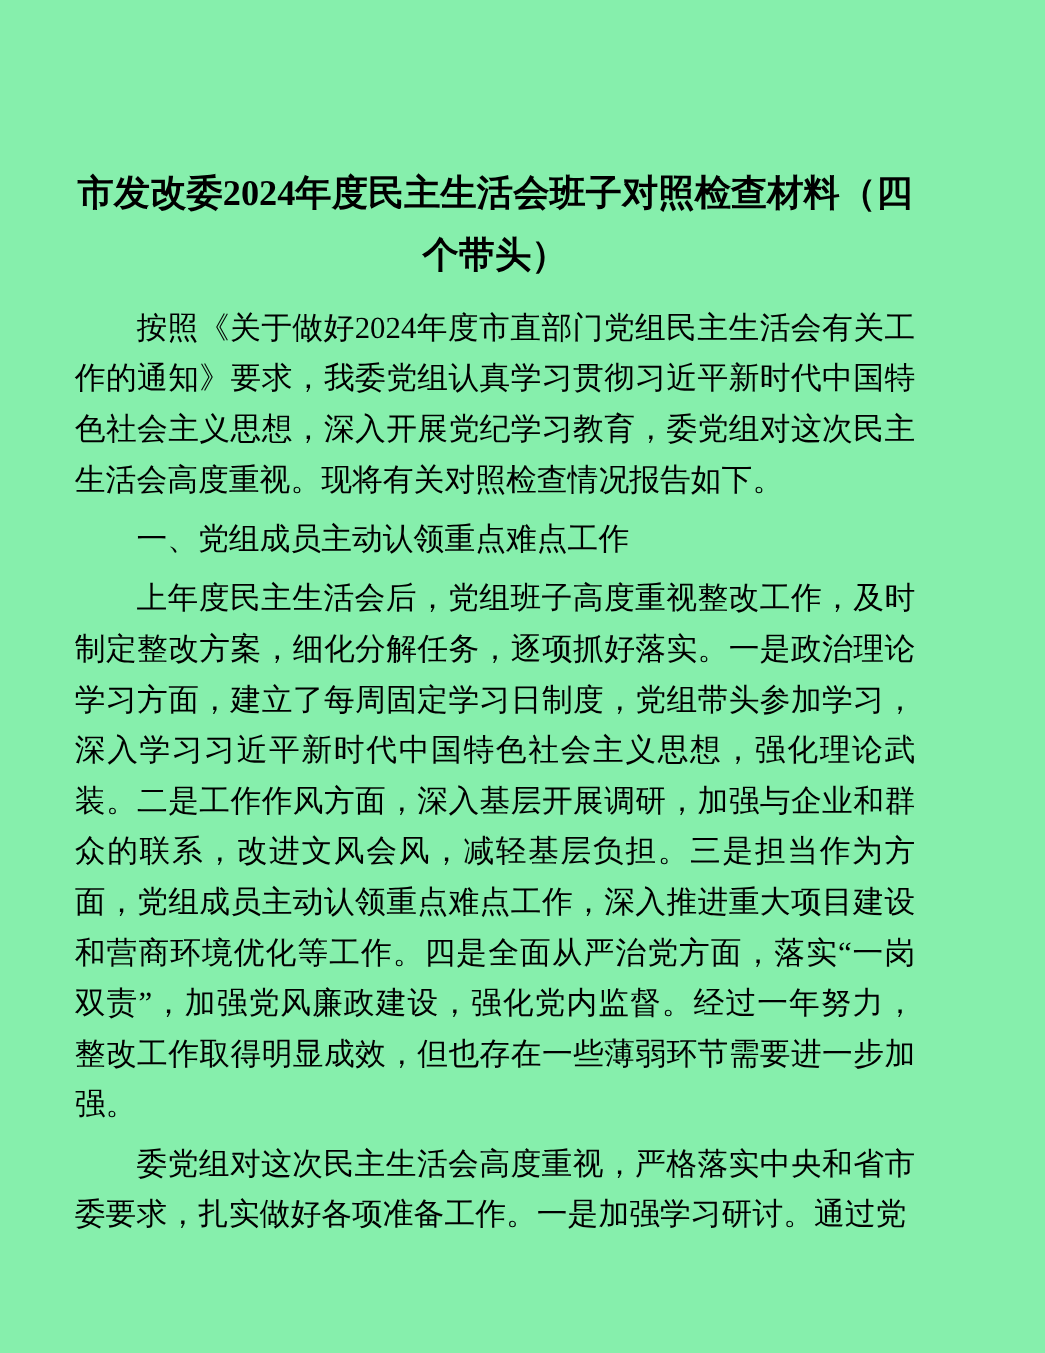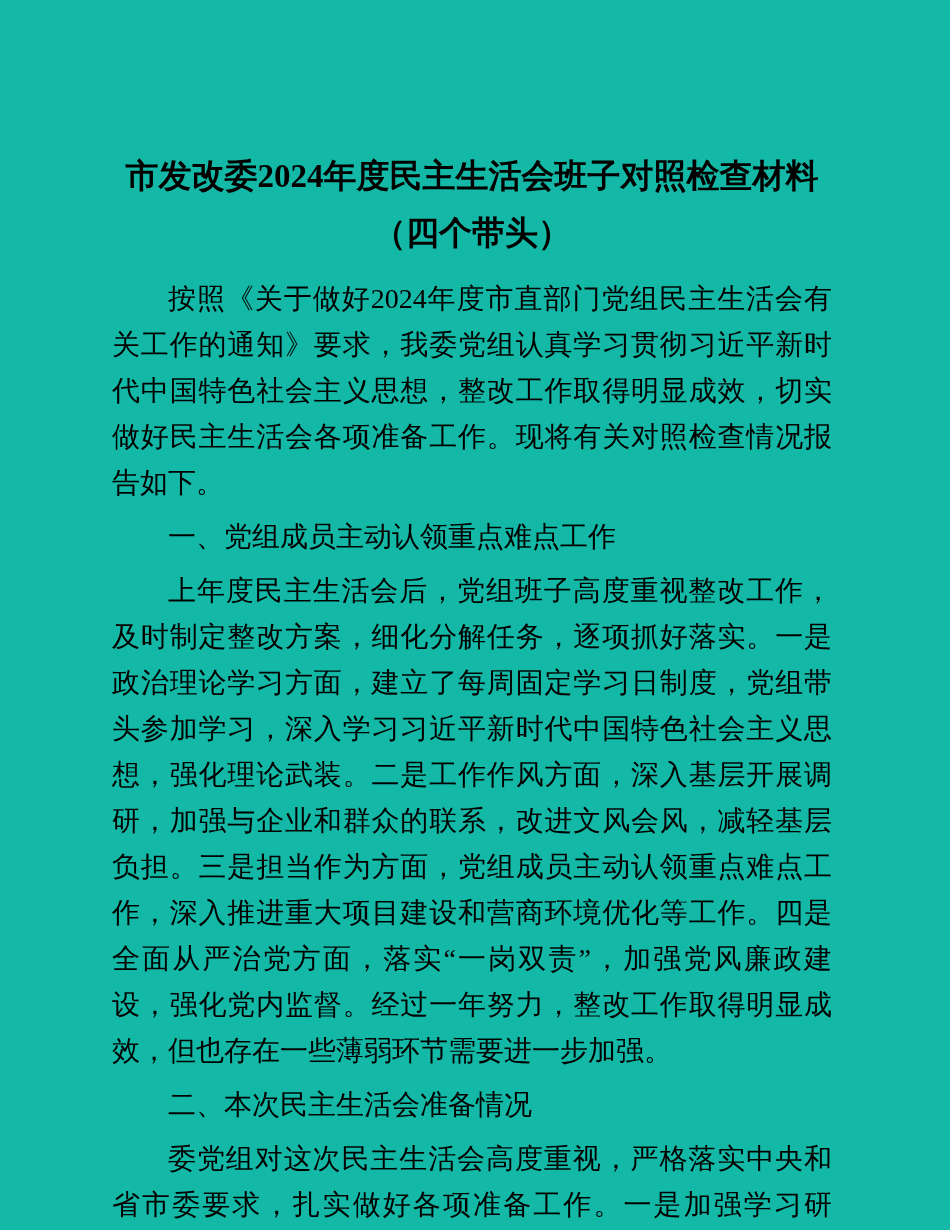--- a/index.html
+++ b/index.html
@@ -5,22 +5,22 @@
     html, body {
       margin: 0;
       padding: 0;
       background: #ffffff;
     }
     .page {
       position: relative;
       width: 950px;
       height: 1230px;
       box-sizing: border-box;
-      background: #14b8a6;
-      padding: 148px 118px 0 112px;
+      background: #86efac;
+      padding: 148px 118px 0 68px;
       overflow: hidden;
       font-family: "Liberation Serif", "DejaVu Serif", serif;
       color: #000000;
     }
     .doc-title {
       font-size: 33px;
       font-weight: 700;
       line-height: 57px;
       text-align: center;
       margin: 0 0 14px 0;
@@ -34,22 +34,21 @@
       margin: 0 0 8px 0;
       word-break: break-all;
     }
   </style>
 </head>
 <body>
 
 <div class="page">
   <h1 class="doc-title">市发改委2024年度民主生活会班子对照检查材料（四个带头）</h1>
 
-  <p class="para">按照《关于做好2024年度市直部门党组民主生活会有关工作的通知》要求，我委党组认真学习贯彻习近平新时代中国特色社会主义思想，整改工作取得明显成效，切实做好民主生活会各项准备工作。现将有关对照检查情况报告如下。</p>
+  <p class="para">按照《关于做好2024年度市直部门党组民主生活会有关工作的通知》要求，我委党组认真学习贯彻习近平新时代中国特色社会主义思想，深入开展党纪学习教育，委党组对这次民主生活会高度重视。现将有关对照检查情况报告如下。</p>
 
   <p class="para">一、党组成员主动认领重点难点工作</p>
 
   <p class="para">上年度民主生活会后，党组班子高度重视整改工作，及时制定整改方案，细化分解任务，逐项抓好落实。一是政治理论学习方面，建立了每周固定学习日制度，党组带头参加学习，深入学习习近平新时代中国特色社会主义思想，强化理论武装。二是工作作风方面，深入基层开展调研，加强与企业和群众的联系，改进文风会风，减轻基层负担。三是担当作为方面，党组成员主动认领重点难点工作，深入推进重大项目建设和营商环境优化等工作。四是全面从严治党方面，落实“一岗双责”，加强党风廉政建设，强化党内监督。经过一年努力，整改工作取得明显成效，但也存在一些薄弱环节需要进一步加强。</p>
 
-  <p class="para">二、本次民主生活会准备情况</p>
 
   <p class="para">委党组对这次民主生活会高度重视，严格落实中央和省市委要求，扎实做好各项准备工作。一是加强学习研讨。通过党</p>
 </div>
 
 </body></html>

